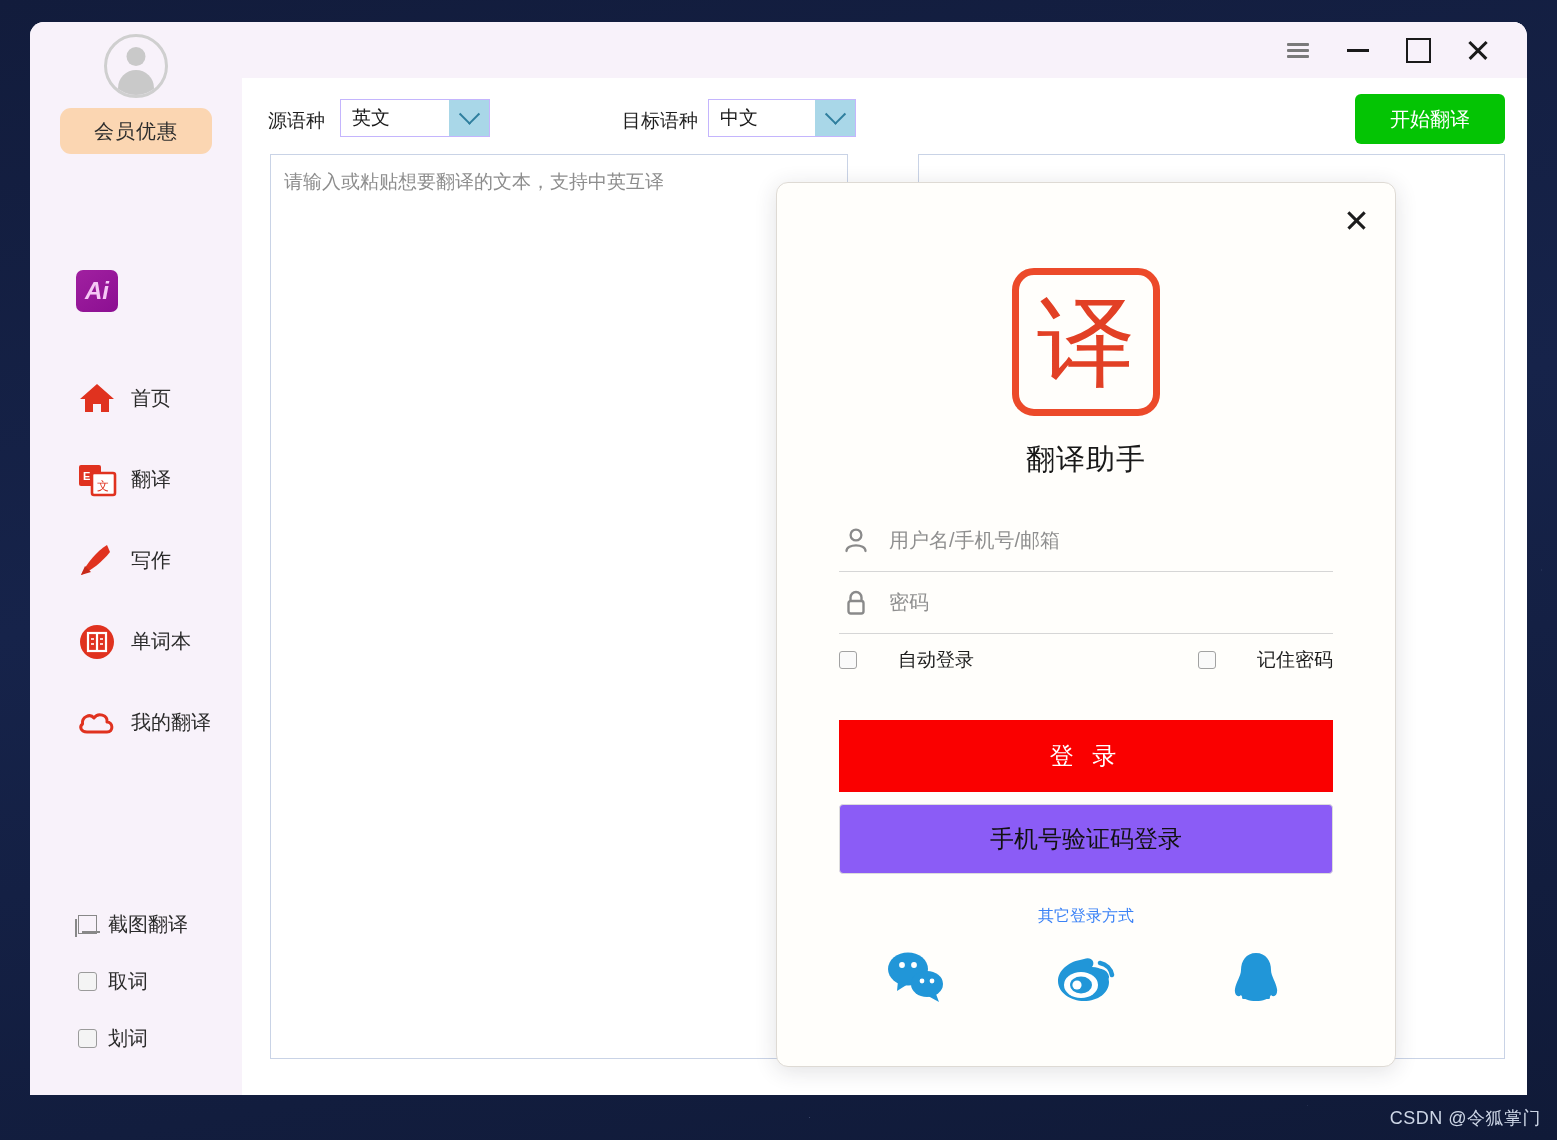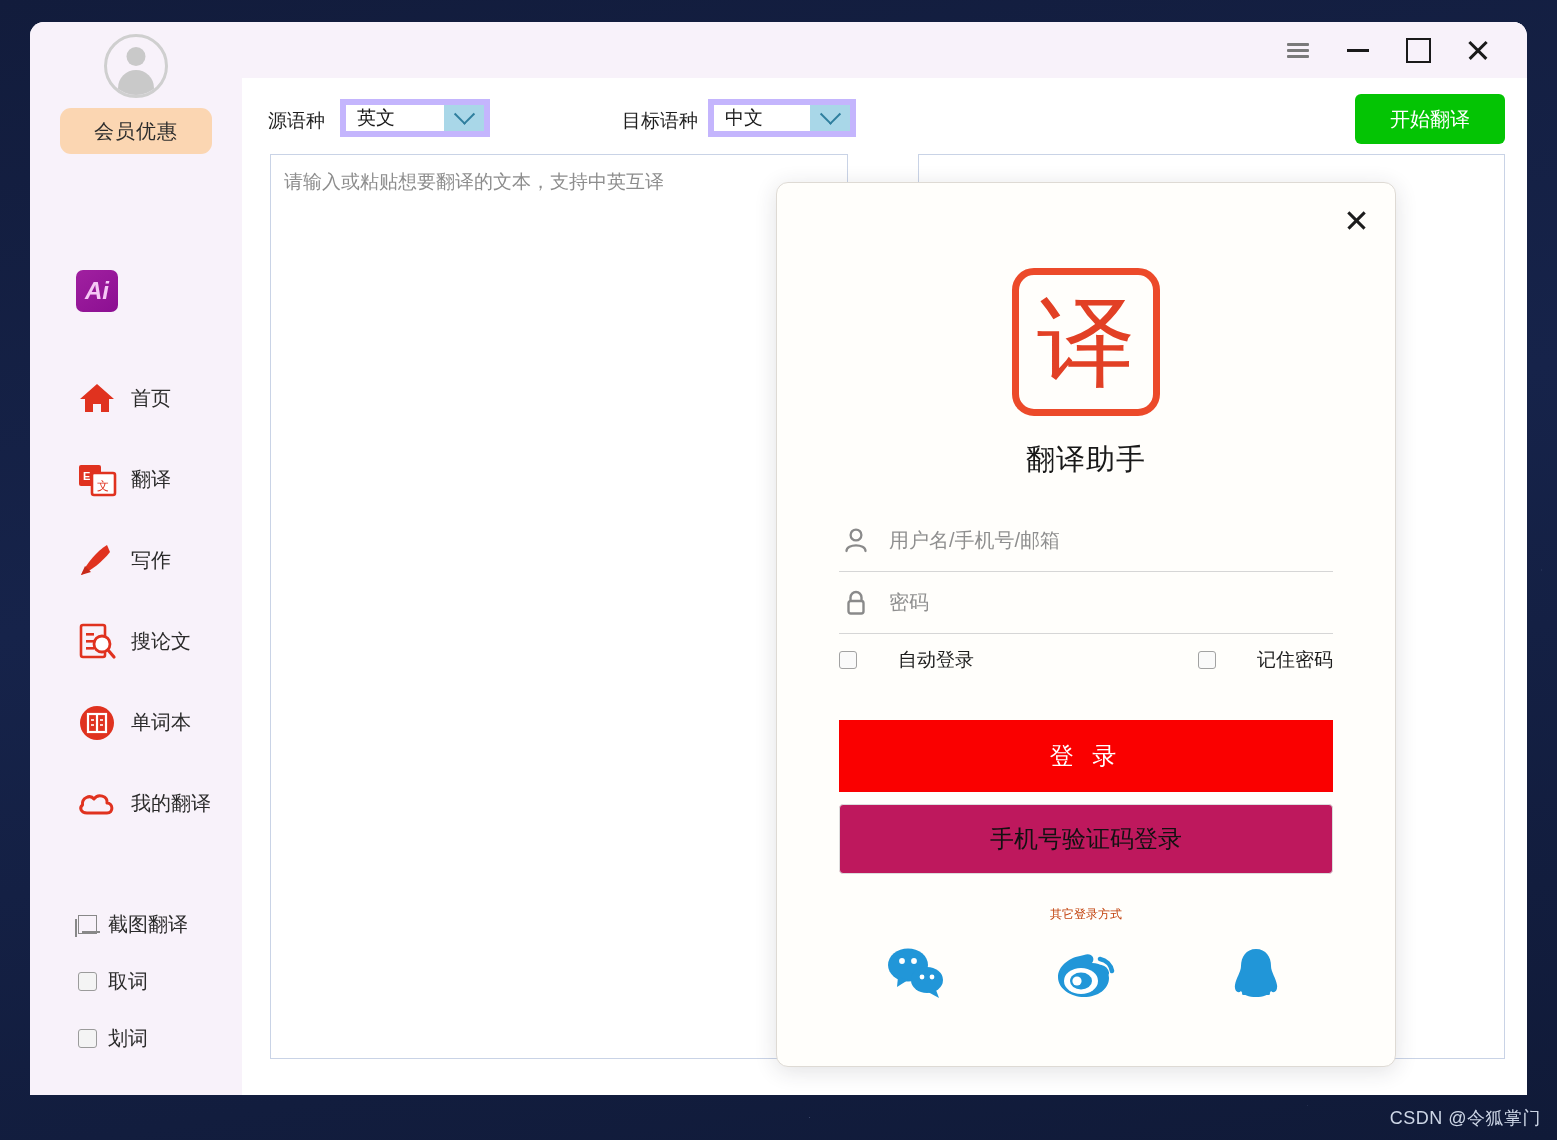--- a/index.html
+++ b/index.html
@@ -271,21 +271,21 @@
   .lang-label {
     position: absolute;
     font-size: 19px;
     color: #1f1f1f;
     top: 30px;
   }
   .select {
     position: absolute;
     top: 21px;
     height: 38px;
-    border: 6px solid #c4b5fd;
+    border: 1px solid #c4b5fd;
     background: #fff;
     display: flex;
     align-items: center;
     box-sizing: border-box;
     cursor: pointer;
   }
   .select .val {
     flex: 1 1 auto;
     padding-left: 11px;
     font-size: 19px;
@@ -462,33 +462,33 @@
     font-family: inherit;
     font-size: 24px;
     letter-spacing: 6px;
     cursor: pointer;
   }
   #btn-sms-login {
     display: block;
     margin: 12px 62px 0;
     width: calc(100% - 124px);
     height: 70px;
-    background: #be185d;
+    background: #8b5cf6;
     color: #111;
     border: 1px solid #dcdcdc;
     border-radius: 4px;
     font-family: inherit;
     font-size: 24px;
     cursor: pointer;
   }
   #other-login-text {
     margin-top: 32px;
     text-align: center;
-    font-size: 12px;
-    color: #c2410c;
+    font-size: 16px;
+    color: #3b82f6;
   }
   #social-row {
     margin-top: 16px;
     display: flex;
     justify-content: center;
     gap: 96px;
   }
   .social {
     width: 74px; height: 74px;
     display: flex;
@@ -557,33 +557,20 @@
       <div class="nav-item">
         <span class="nav-icon">
           <svg width="40" height="40" viewBox="0 0 40 40">
             <path d="M30 4 C20 10 10 22 4 34 C14 30 26 20 33 11 Z" fill="#e0321f"></path>
             <path d="M4 34 L14 31 L8 25 Z" fill="#c72a19"></path>
           </svg>
         </span>
         <span class="nav-label">写作</span>
       </div>
 
-      <div class="nav-item">
-        <span class="nav-icon">
-          <svg width="40" height="40" viewBox="0 0 40 40">
-            <rect x="4" y="3" width="24" height="32" rx="2" fill="none" stroke="#e0321f" stroke-width="2.6"></rect>
-            <rect x="9" y="11" width="8" height="2.6" fill="#e0321f"></rect>
-            <rect x="9" y="18" width="8" height="2.6" fill="#e0321f"></rect>
-            <rect x="9" y="25" width="8" height="2.6" fill="#e0321f"></rect>
-            <circle cx="25" cy="22" r="8" fill="#fff" stroke="#e0321f" stroke-width="2.8"></circle>
-            <line x1="31" y1="28" x2="37" y2="35" stroke="#e0321f" stroke-width="3.2" stroke-linecap="round"></line>
-          </svg>
-        </span>
-        <span class="nav-label">搜论文</span>
-      </div>
 
       <div class="nav-item">
         <span class="nav-icon">
           <svg width="40" height="40" viewBox="0 0 40 40">
             <circle cx="20" cy="20" r="17" fill="#e0321f"></circle>
             <rect x="11" y="11" width="18" height="18" fill="none" stroke="#fff" stroke-width="2.2"></rect>
             <line x1="20" y1="11" x2="20" y2="29" stroke="#fff" stroke-width="2.2"></line>
             <line x1="14" y1="17" x2="17" y2="17" stroke="#fff" stroke-width="1.6"></line>
             <line x1="14" y1="22" x2="17" y2="22" stroke="#fff" stroke-width="1.6"></line>
             <line x1="23" y1="17" x2="26" y2="17" stroke="#fff" stroke-width="1.6"></line>

